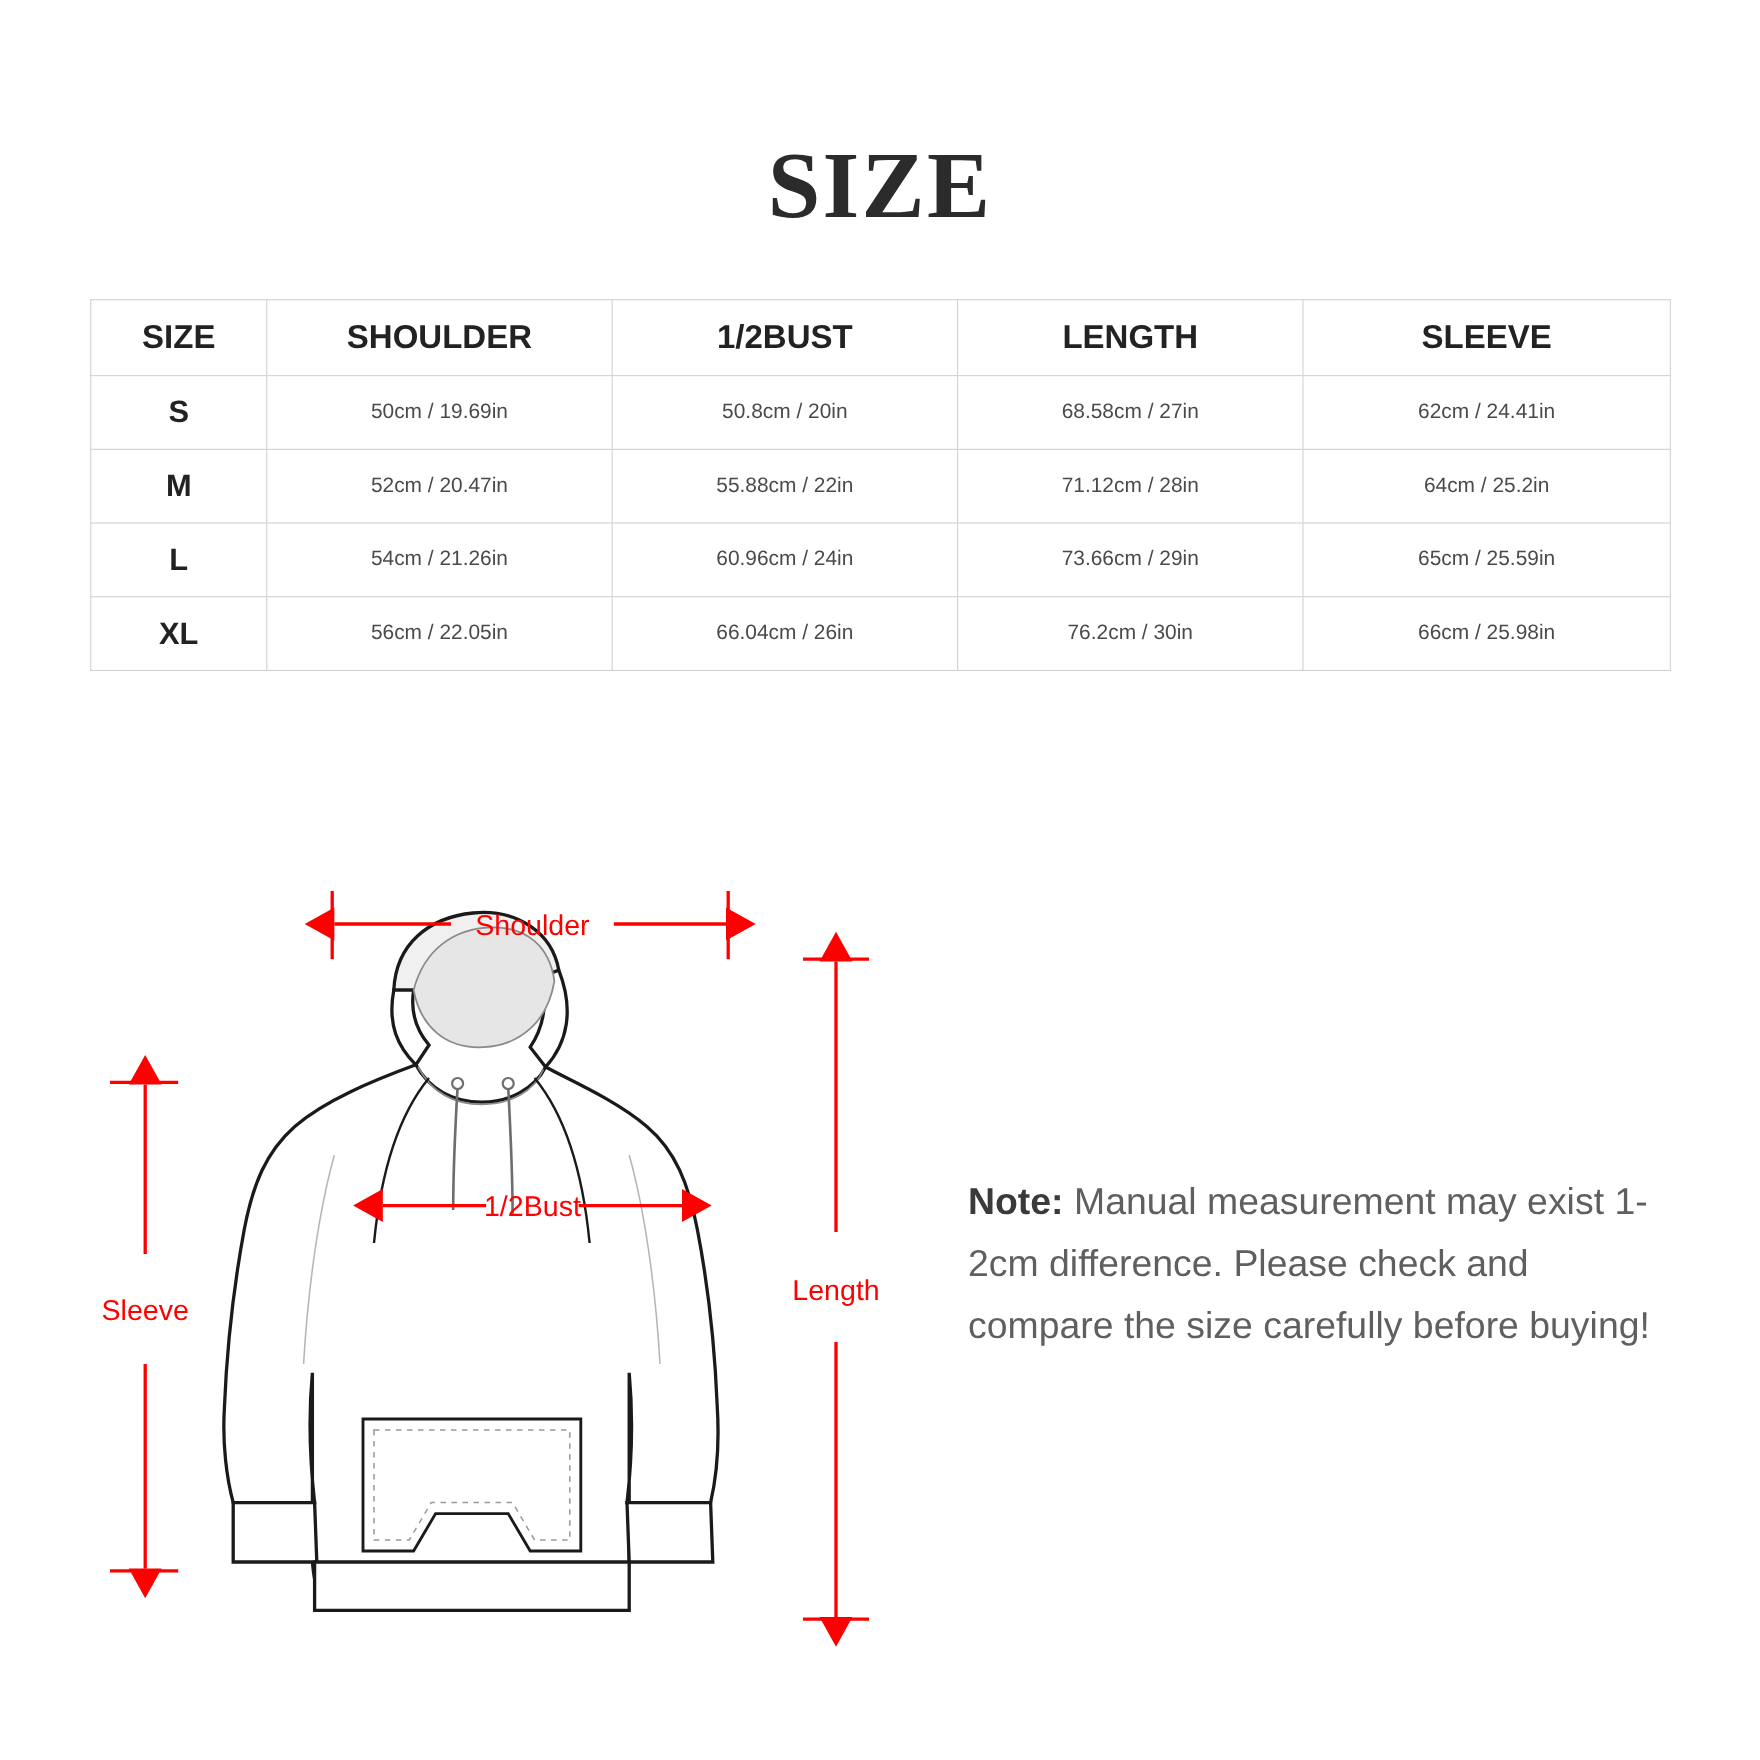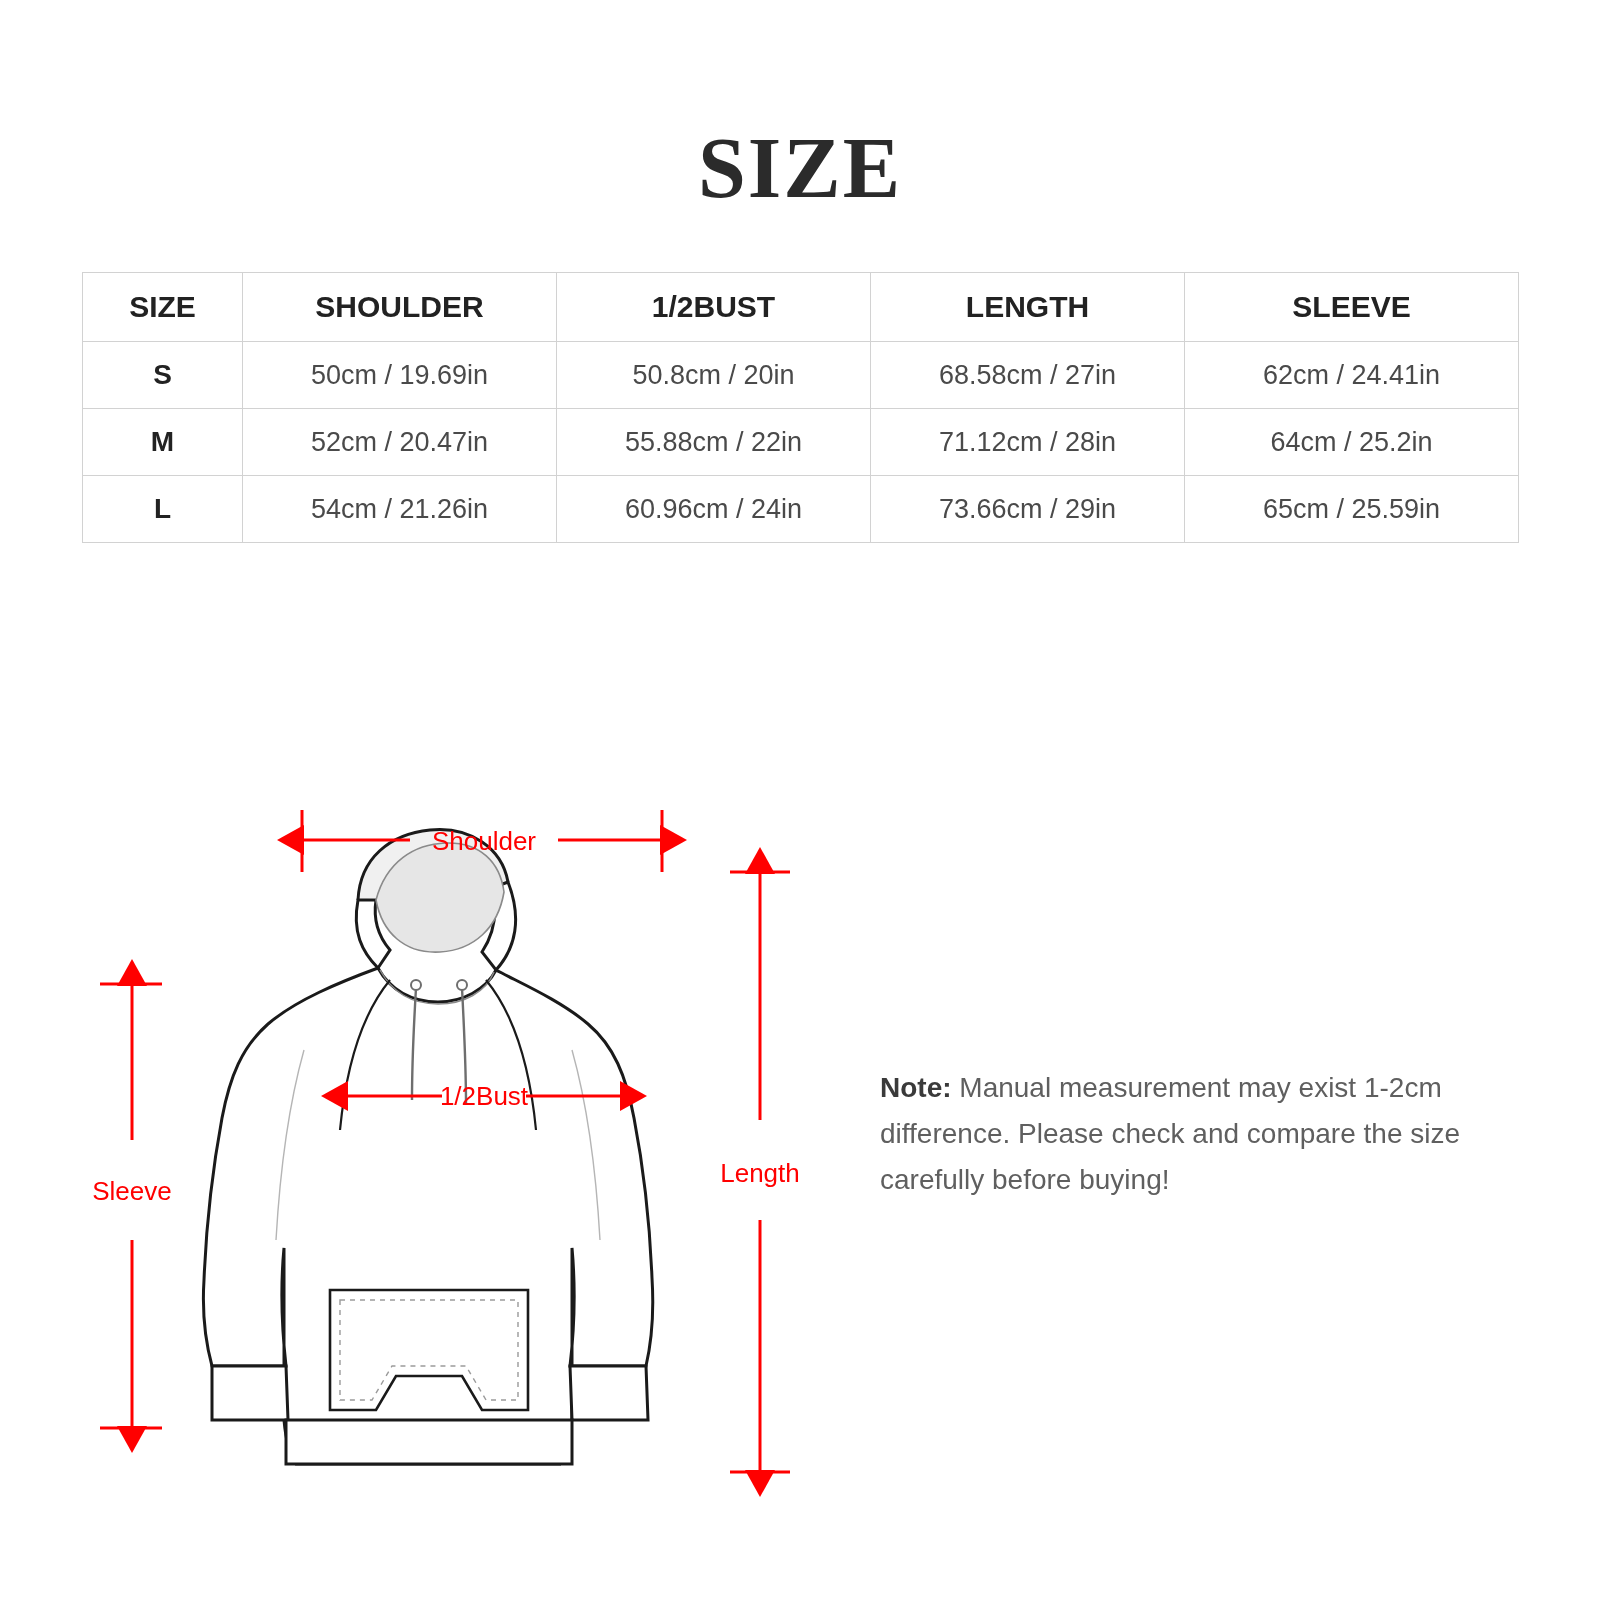--- a/index.html
+++ b/index.html
@@ -46,21 +46,21 @@
     vertical-align: middle;
     font-weight: 400;
   }
   .size-table thead th {
     font-size: 30px;
     font-weight: 700;
     color: #222;
     height: 66px;
   }
   .size-table tbody td {
-    font-size: 27px;
+    font-size: 19px;
     color: #4a4a4a;
   }
   .size-table tbody td.sizecell {
     font-size: 28px;
     font-weight: 700;
     color: #222;
   }
   .col-size   { width: 160px; }
   .col-shoul  { width: 314px; }
   .col-bust   { width: 314px; }
@@ -76,21 +76,21 @@
     height: 700px;
   }
   .diagram svg { display: block; }
 
   
   .note {
     position: absolute;
     top: 1065px;
     left: 880px;
     width: 640px;
-    font-size: 28px;
+    font-size: 34px;
     line-height: 1.65;
     color: #5f5f5f;
   }
   .note b {
     color: #3a3a3a;
     font-weight: 700;
   }
 </style>
 </head>
 <body>
@@ -128,20 +128,27 @@
       <td>55.88cm / 22in</td>
       <td>71.12cm / 28in</td>
       <td>64cm / 25.2in</td>
     </tr>
     <tr>
       <td class="sizecell">L</td>
       <td>54cm / 21.26in</td>
       <td>60.96cm / 24in</td>
       <td>73.66cm / 29in</td>
       <td>65cm / 25.59in</td>
+    </tr>
+    <tr>
+      <td class="sizecell">XL</td>
+      <td>56cm / 22.05in</td>
+      <td>66.04cm / 26in</td>
+      <td>76.2cm / 30in</td>
+      <td>66cm / 25.98in</td>
     </tr>
   </tbody>
 </table>
 
 <div class="diagram">
   <svg width="780" height="700" viewBox="0 0 780 700" xmlns="http://www.w3.org/2000/svg">
     <defs>
       <marker id="arrL" markerWidth="12" markerHeight="12" refX="10" refY="6" orient="auto">
         <path d="M10,1 L1,6 L10,11 Z" fill="#ff0000"></path>
       </marker>

